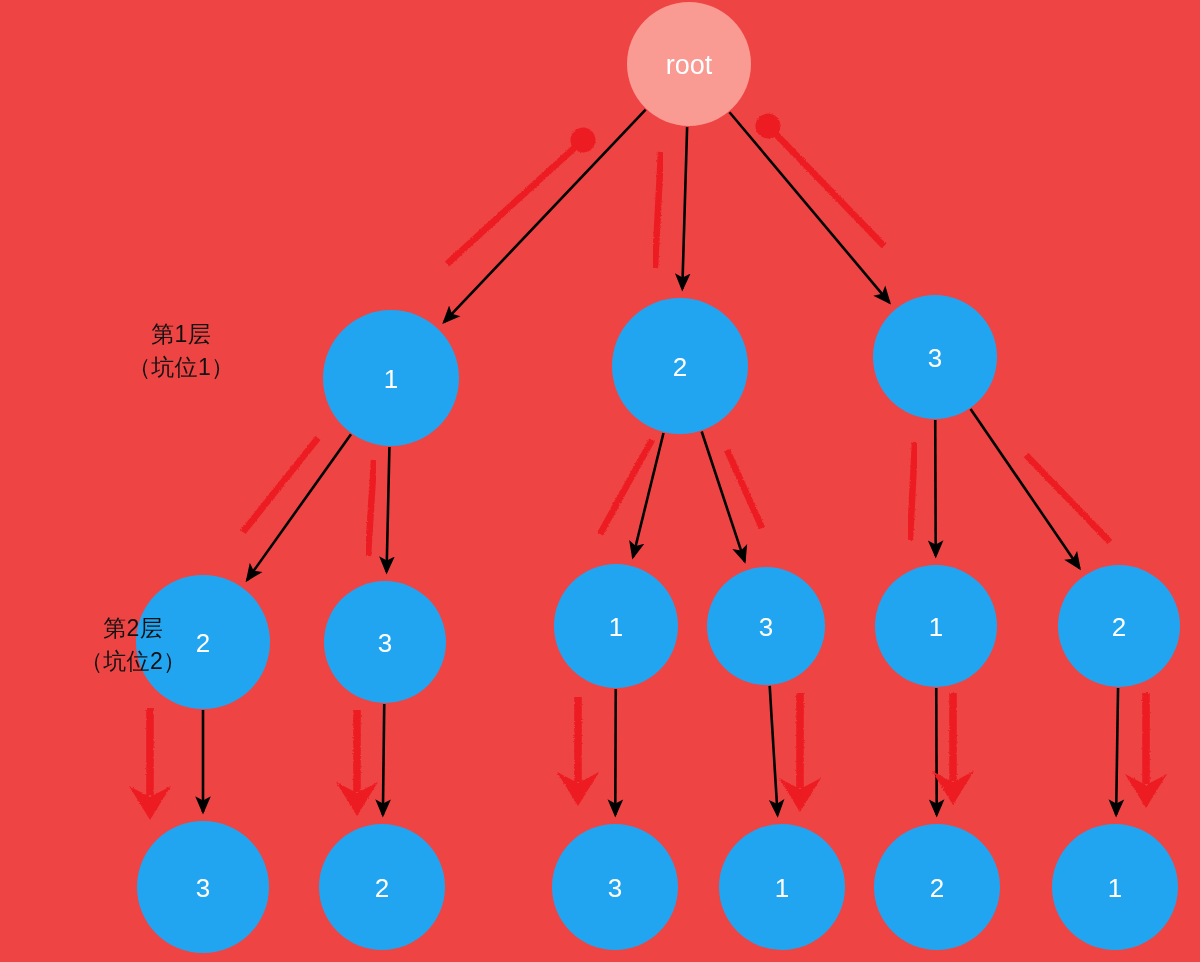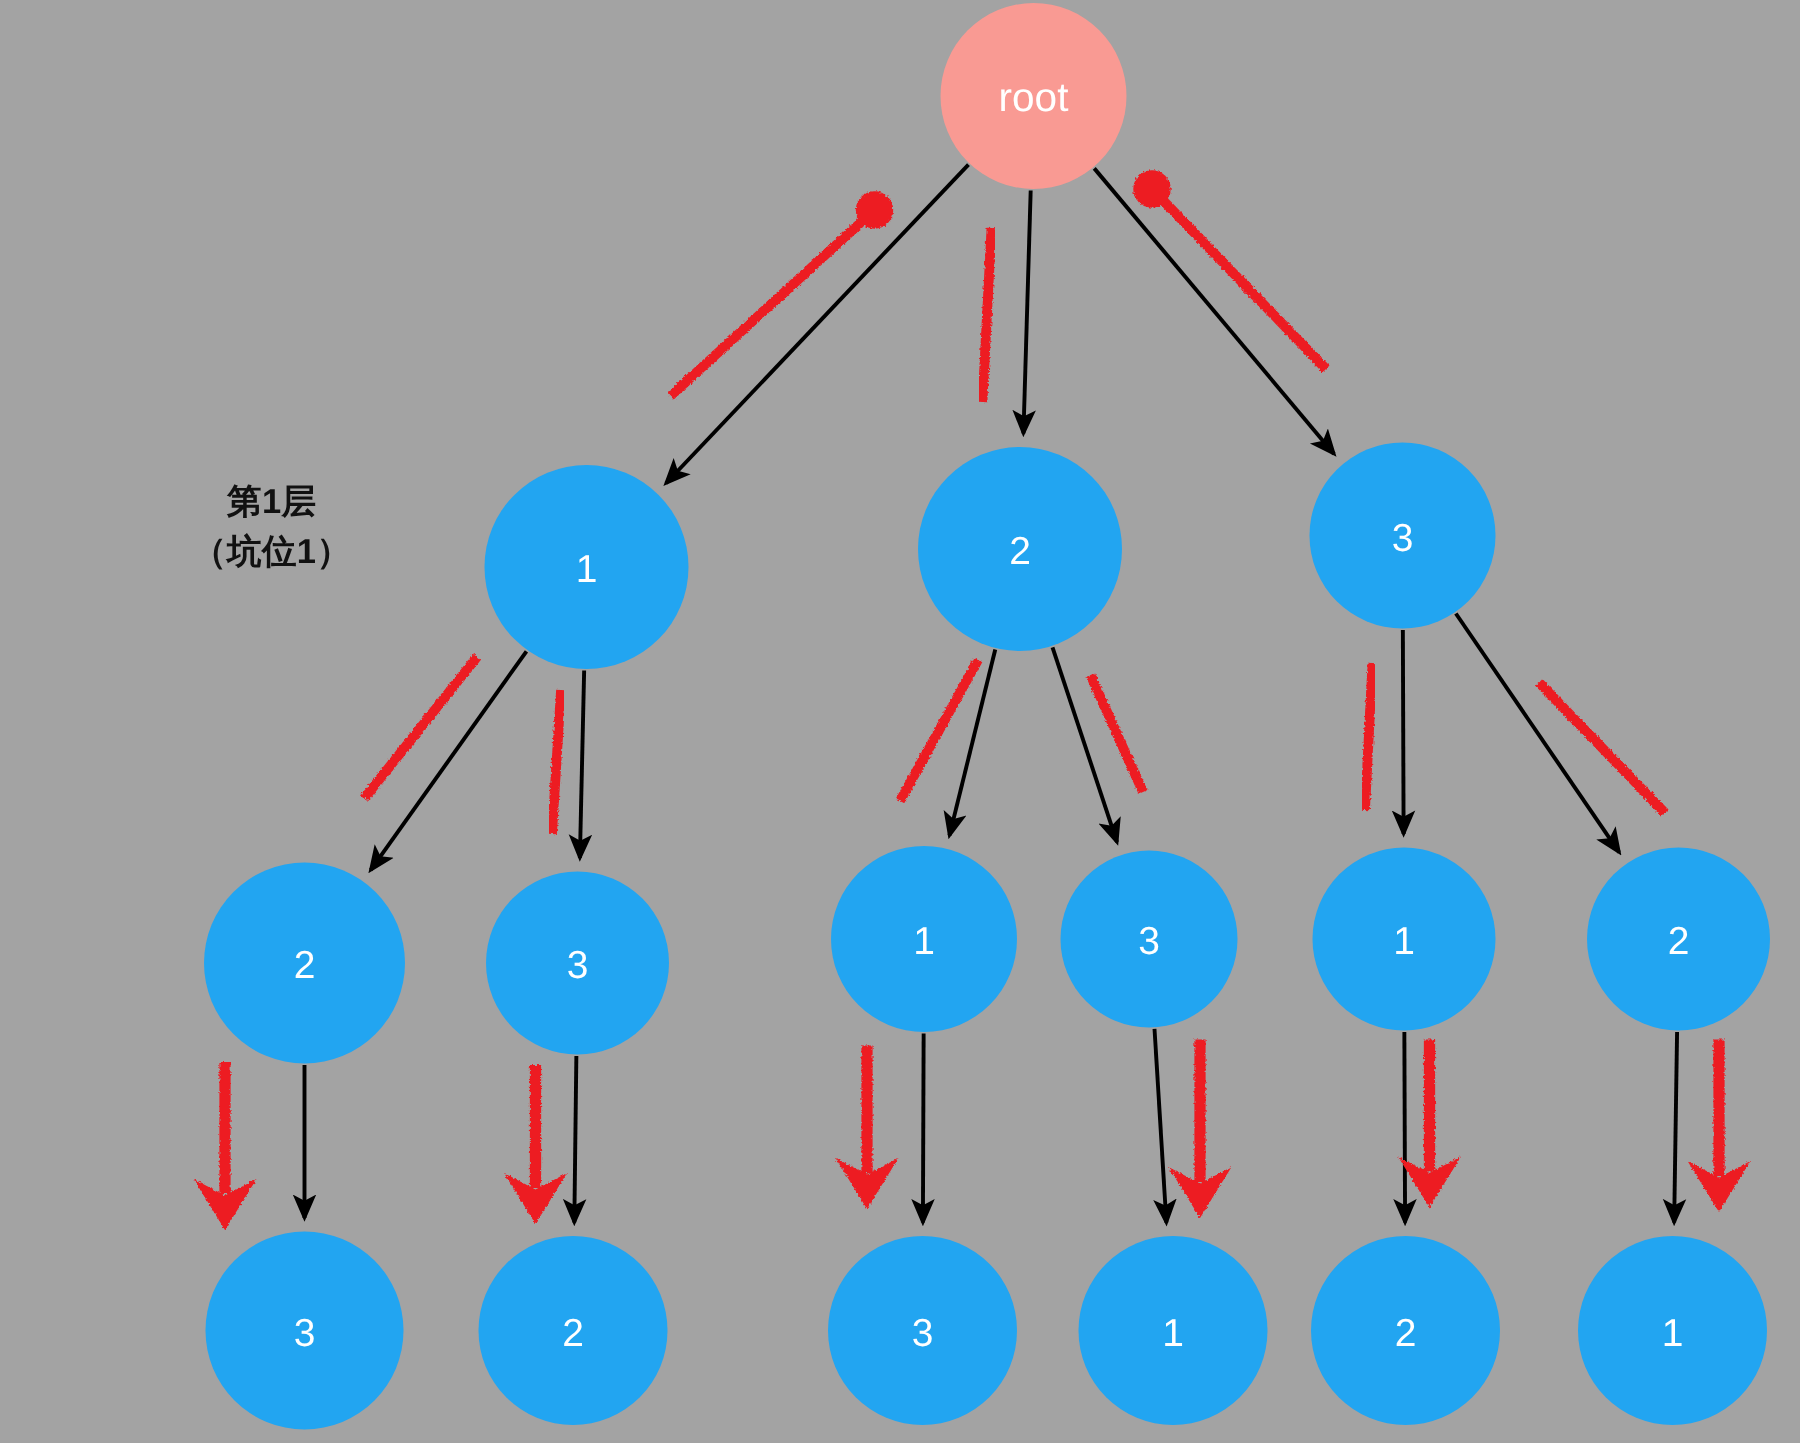--- a/index.html
+++ b/index.html
@@ -8,21 +8,21 @@
     padding: 0;
     background: #ffffff;
   }
   body {
     font-family: "Liberation Sans", "DejaVu Sans", sans-serif;
   }
   #stage {
     position: relative;
     width: 1200px;
     height: 962px;
-    background: #a3a3a3;
+    background: #ef4444;
     overflow: hidden;
   }
   #canvas {
     position: absolute;
     left: 0;
     top: 0;
     width: 1200px;
     height: 962px;
   }
   .node-label {
@@ -30,21 +30,21 @@
     fill: #ffffff;
     text-anchor: middle;
     dominant-baseline: central;
   }
   .node-label.root-label { font-size: 27px; }
   .node-label.num-label  { font-size: 26px; }
   .level-caption {
     position: absolute;
     text-align: center;
     font-family: "Liberation Sans", "DejaVu Sans", sans-serif;
-    font-weight: bold;
+    font-weight: normal;
     font-size: 23px;
     line-height: 1.42;
     color: #111111;
     white-space: nowrap;
     letter-spacing: 0.3px;
   }
 </style>
 </head>
 <body>
 
@@ -198,14 +198,18 @@
           <circle cx="1115" cy="887" r="63" fill="#22A5F1"></circle>
           <text x="1115" y="888" class="node-label num-label">1</text>
         </g>
       </g>
   </svg>
 
   <div class="level-caption" style="left: 128px; top: 318px; color: rgb(17, 17, 17);">
     <div>第1层</div>
     <div>（坑位1）</div>
   </div>
+  <div class="level-caption" style="left: 80px; top: 612px; color: rgb(17, 17, 17);">
+    <div>第2层</div>
+    <div>（坑位2）</div>
+  </div>
 
 </div>
 
 </body></html>

